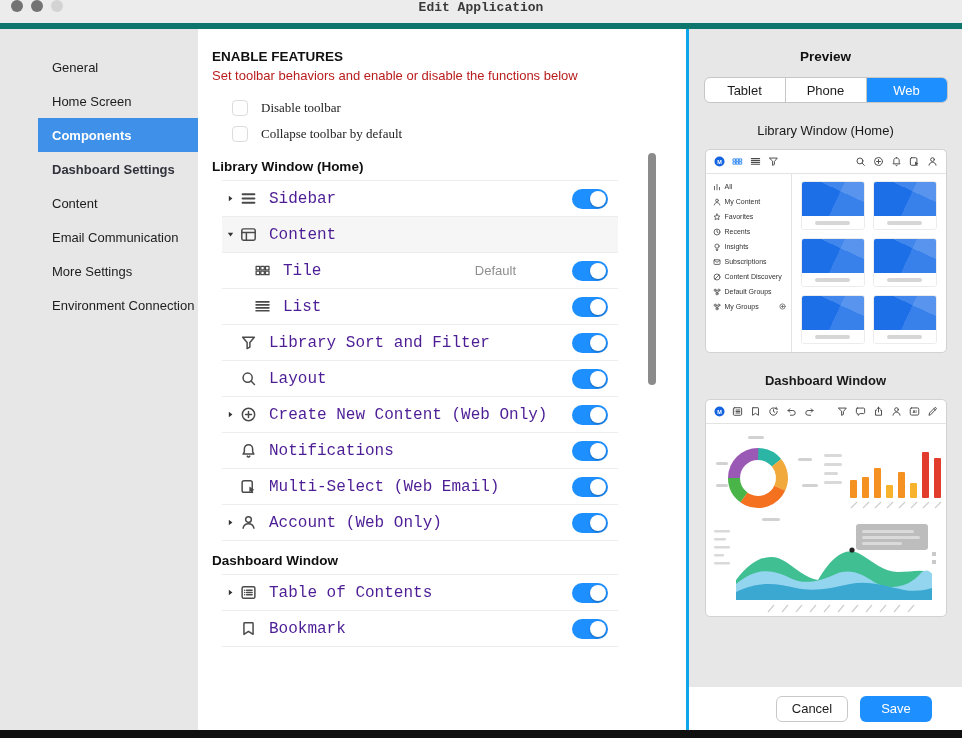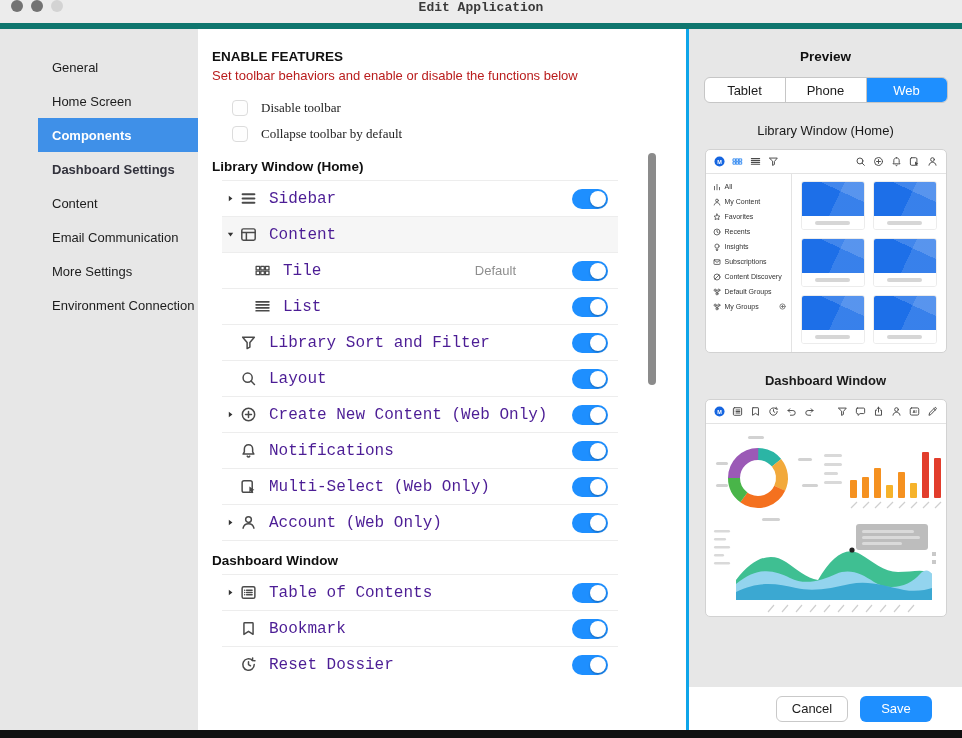--- a/index.html
+++ b/index.html
@@ -243,21 +243,21 @@
                 <span class="toggle on" data-name="toggle-switch"></span>
               </div>
               <div class="frow" data-name="feature-row-multi-select-web-only">
                 <span class="disc" data-name="disclosure-spacer"></span>
                 <span class="icon" data-name="multi-select-icon">
                   <svg viewBox="0 0 16 16" width="100%" height="100%" fill="none" stroke="currentColor" stroke-width="1.4" stroke-linecap="round" stroke-linejoin="round">
                     <rect x="2" y="2.5" width="9.5" height="11" rx="1.8"></rect>
                     <path d="M8.8 8l4.8 3.2-2 .5 1 2.1-1.4.6-1-2.1-1.4 1.3z" fill="currentColor" stroke="none"></path>
                   </svg>
                 </span>
-                <span class="flabel" data-name="feature-label">Multi-Select (Web Only)</span>
+                <span class="flabel" data-name="feature-label">Multi-Select (Web Email)</span>
                 <span class="toggle on" data-name="toggle-switch"></span>
               </div>
               <div class="frow" data-name="feature-row-account-web-only">
                 <span class="disc" data-name="chevron-right-icon">
                   <svg viewBox="0 0 16 16" width="100%" height="100%">
                     <path d="M5 3.2 11.4 8 5 12.8z" fill="#333"></path>
                   </svg>
                 </span>
                 <span class="icon" data-name="person-icon">
                   <svg viewBox="0 0 16 16" width="100%" height="100%" fill="none" stroke="currentColor" stroke-width="1.4" stroke-linecap="round" stroke-linejoin="round">
@@ -292,32 +292,20 @@
                 <span class="toggle on" data-name="toggle-switch"></span>
               </div>
               <div class="frow" data-name="feature-row-bookmark">
                 <span class="disc" data-name="disclosure-spacer"></span>
                 <span class="icon" data-name="bookmark-icon">
                   <svg viewBox="0 0 16 16" width="100%" height="100%" fill="none" stroke="currentColor" stroke-width="1.4" stroke-linecap="round" stroke-linejoin="round">
                     <path d="M4.4 2.5h7.2c.4 0 .7.3.7.7v10.3L8 10.7l-4.3 2.8V3.2c0-.4.3-.7.7-.7z"></path>
                   </svg>
                 </span>
                 <span class="flabel" data-name="feature-label">Bookmark</span>
-                <span class="toggle on" data-name="toggle-switch"></span>
-              </div>
-              <div class="frow" data-name="feature-row-reset-dossier">
-                <span class="disc" data-name="disclosure-spacer"></span>
-                <span class="icon" data-name="reset-icon">
-                  <svg viewBox="0 0 16 16" width="100%" height="100%" fill="none" stroke="currentColor" stroke-width="1.4" stroke-linecap="round" stroke-linejoin="round">
-                    <path d="M13.4 8a5.4 5.4 0 1 1-1.7-3.9"></path>
-                    <path d="M11.9 1.9l-.2 2.4 2.4.2"></path>
-                    <path d="M8 5.3V8l1.9 1.2"></path>
-                  </svg>
-                </span>
-                <span class="flabel" data-name="feature-label">Reset Dossier</span>
                 <span class="toggle on" data-name="toggle-switch"></span>
               </div>
             </div>
           </div>
       </div>
       <div class="scrollbar" data-name="scrollbar-thumb"></div>
     </div>
 
     <div class="right" data-name="preview-panel">
       <div class="right-scroll">

